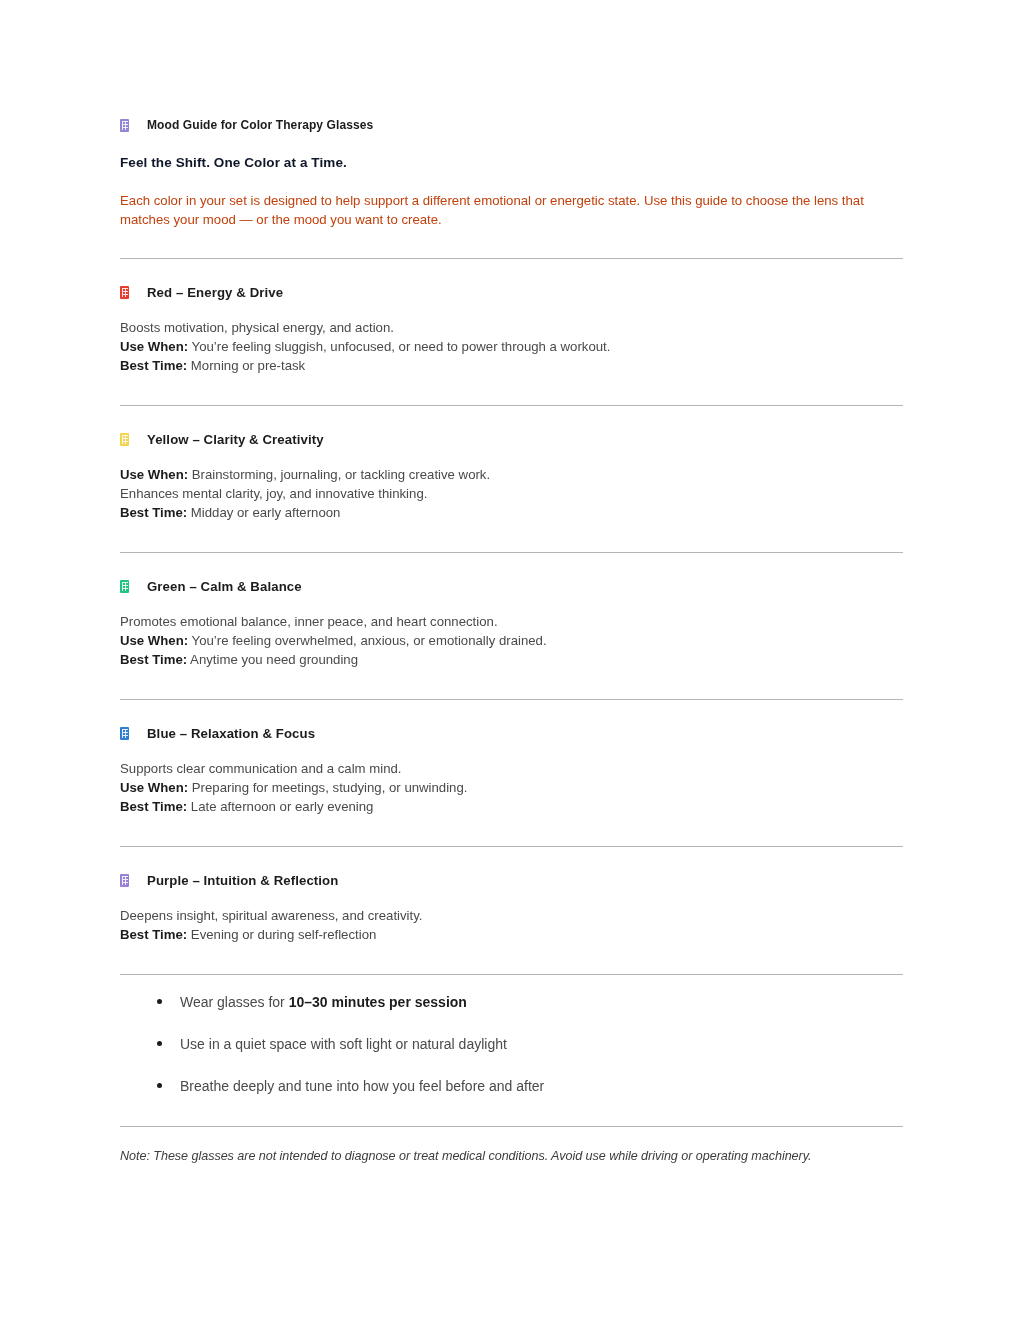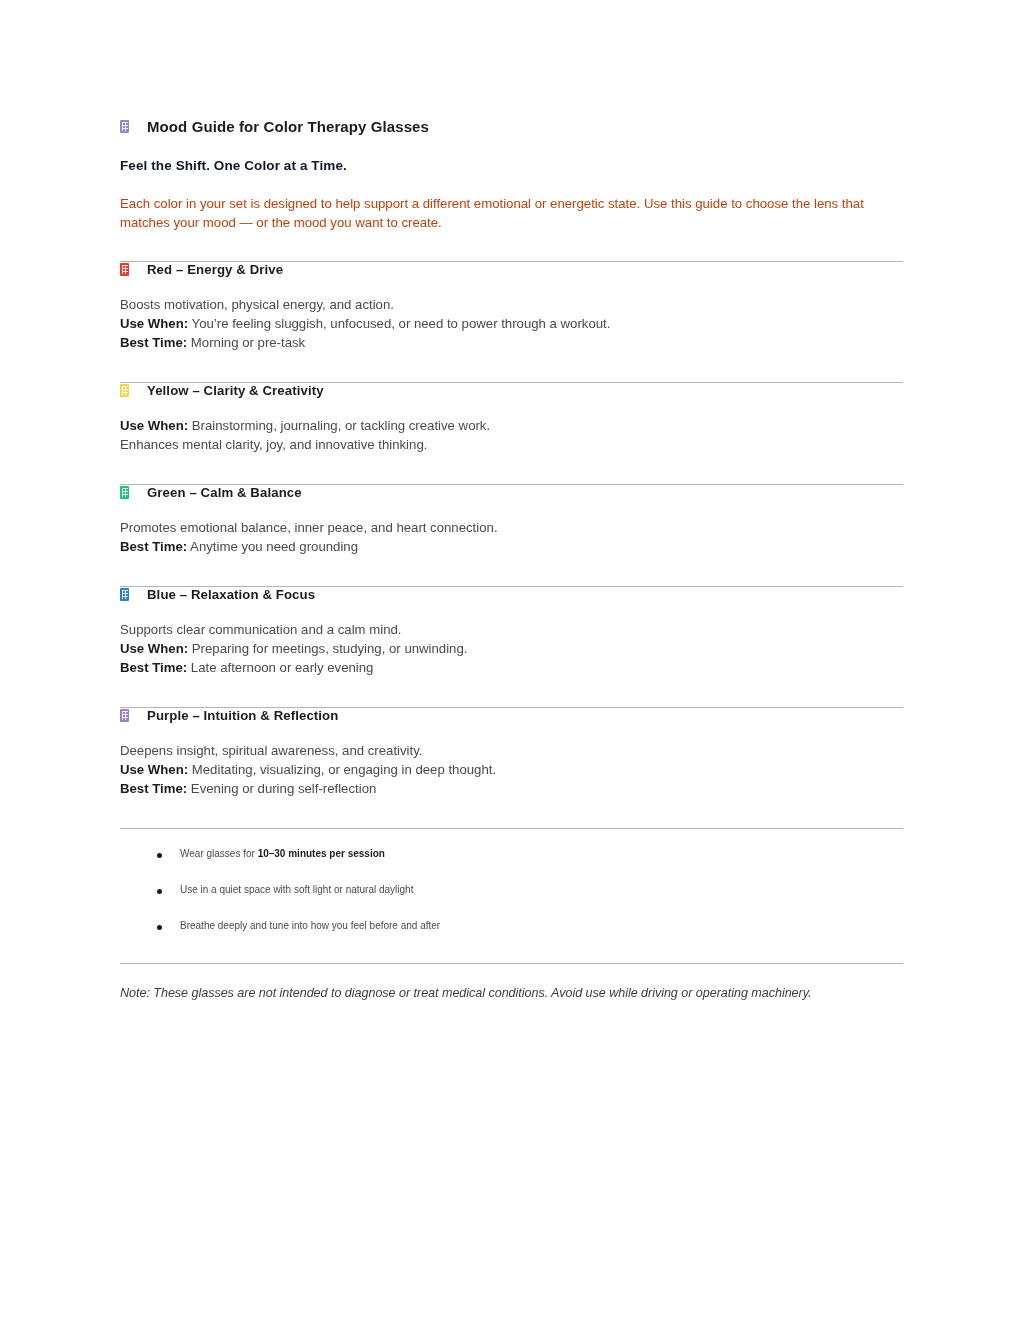--- a/index.html
+++ b/index.html
@@ -55,21 +55,21 @@
 
   
   .head-row {
     display: flex;
     align-items: baseline;
     gap: 18px;
   }
   .head-row .tofu { align-self: center; }
 
   .doc-title {
-    font-size: 15px;
+    font-size: 12px;
     font-weight: bold;
     color: #1c1c1c;
     letter-spacing: .1px;
   }
 
   .subtitle {
     margin-top: 23px;
     font-size: 13.5px;
     font-weight: bold;
     color: #0f172a;
@@ -87,20 +87,21 @@
   hr.rule {
     border: none;
     border-top: 1.5px solid #b4b4b4;
     margin: 29px 0 0 0;
     width: 783px;
   }
 
   .section { margin-top: 0; }
 
   .sec-title {
+    margin-top: 26px;
     font-size: 13.2px;
     font-weight: bold;
     color: #1c1c1c;
     letter-spacing: .1px;
   }
 
   .sec-body {
     margin-top: 18px;
     font-size: 13.2px;
     line-height: 1.44;
@@ -116,21 +117,21 @@
     color: #1c1c1c;
   }
   ul.howto {
     list-style: none;
     margin: 18px 0 0 0;
     padding: 0;
   }
   ul.howto li {
     position: relative;
     padding-left: 60px;
-    font-size: 10px;
+    font-size: 14px;
     color: #4a4a4a;
     line-height: 1.4;
     margin-bottom: 22px;
   }
   ul.howto li:last-child { margin-bottom: 0; }
   ul.howto li .dot {
     position: absolute;
     left: 37px;
     top: 6px;
     width: 5px; height: 5px;
@@ -178,30 +179,32 @@
           <hr class="rule" style="margin-top: 30px;">
         </div>
         <div class="section">
           <div class="head-row sec-title">
             <span class="tofu" style="background: rgb(242, 212, 78);"></span>
             <span>Yellow – Clarity &amp; Creativity</span>
           </div>
           <div class="sec-body">
             <div><b>Use When:</b><span> Brainstorming, journaling, or tackling creative work.</span></div>
             <div>Enhances mental clarity, joy, and innovative thinking.</div>
+            <div><b>Best Time:</b><span> Midday or early afternoon</span></div>
           </div>
           <hr class="rule" style="margin-top: 30px;">
         </div>
         <div class="section">
           <div class="head-row sec-title">
             <span class="tofu" style="background: rgb(33, 196, 126);"></span>
             <span>Green – Calm &amp; Balance</span>
           </div>
           <div class="sec-body">
             <div>Promotes emotional balance, inner peace, and heart connection.</div>
+            <div><b>Use When:</b><span> You’re feeling overwhelmed, anxious, or emotionally drained.</span></div>
             <div><b>Best Time:</b><span> Anytime you need grounding</span></div>
           </div>
           <hr class="rule" style="margin-top: 30px;">
         </div>
         <div class="section">
           <div class="head-row sec-title">
             <span class="tofu" style="background: rgb(47, 127, 209);"></span>
             <span>Blue – Relaxation &amp; Focus</span>
           </div>
           <div class="sec-body">
@@ -211,21 +214,20 @@
           </div>
           <hr class="rule" style="margin-top: 30px;">
         </div>
         <div class="section">
           <div class="head-row sec-title">
             <span class="tofu" style="background: rgb(154, 127, 214);"></span>
             <span>Purple – Intuition &amp; Reflection</span>
           </div>
           <div class="sec-body">
             <div>Deepens insight, spiritual awareness, and creativity.</div>
-            <div><b>Use When:</b><span> Meditating, visualizing, or engaging in deep thought.</span></div>
             <div><b>Best Time:</b><span> Evening or during self-reflection</span></div>
           </div>
           <hr class="rule" style="margin-top: 30px;">
         </div>
       </div>
 
     <ul class="howto" id="howto-host">
         <li><span class="dot"></span><span>Wear glasses for </span><b>10–30 minutes per session</b></li>
         <li><span class="dot"></span><span>Use in a quiet space with soft light or natural daylight</span></li>
         <li><span class="dot"></span><span>Breathe deeply and tune into how you feel before and after</span></li>

